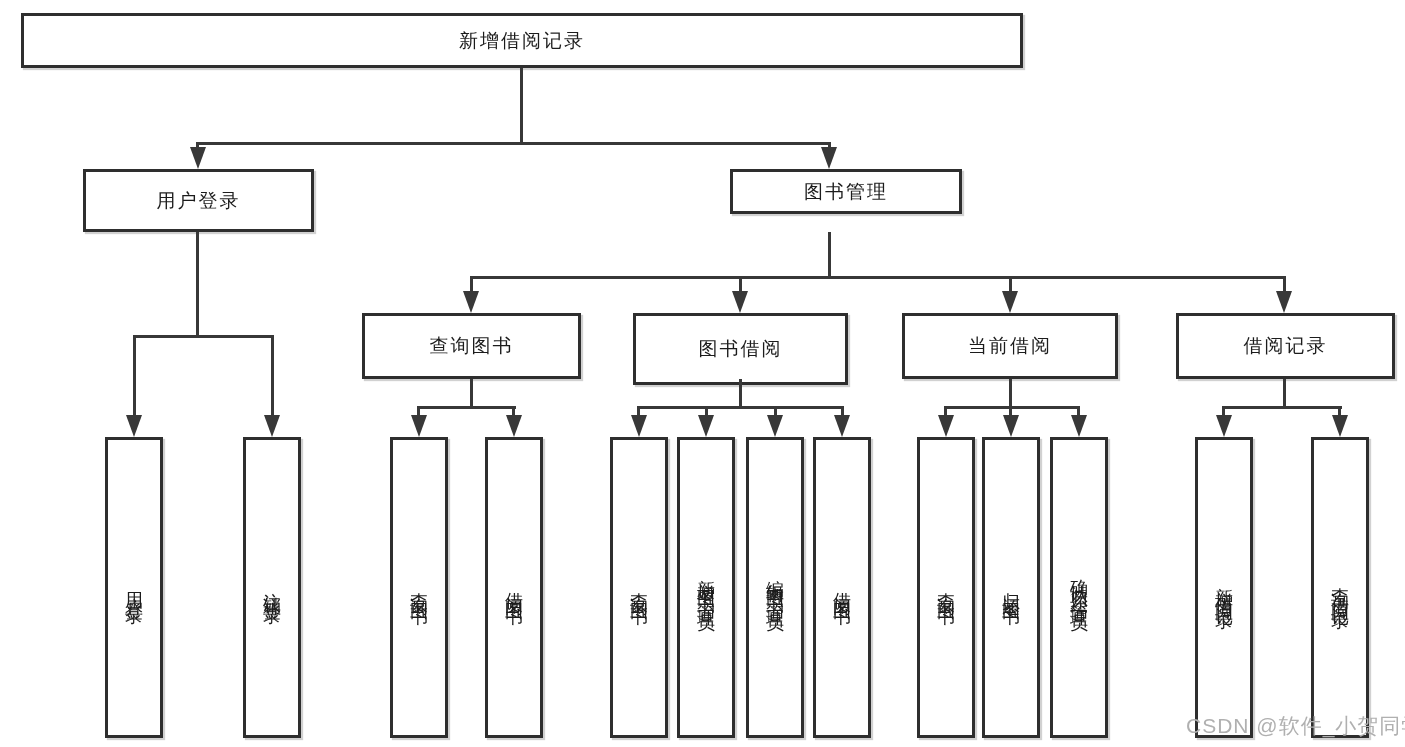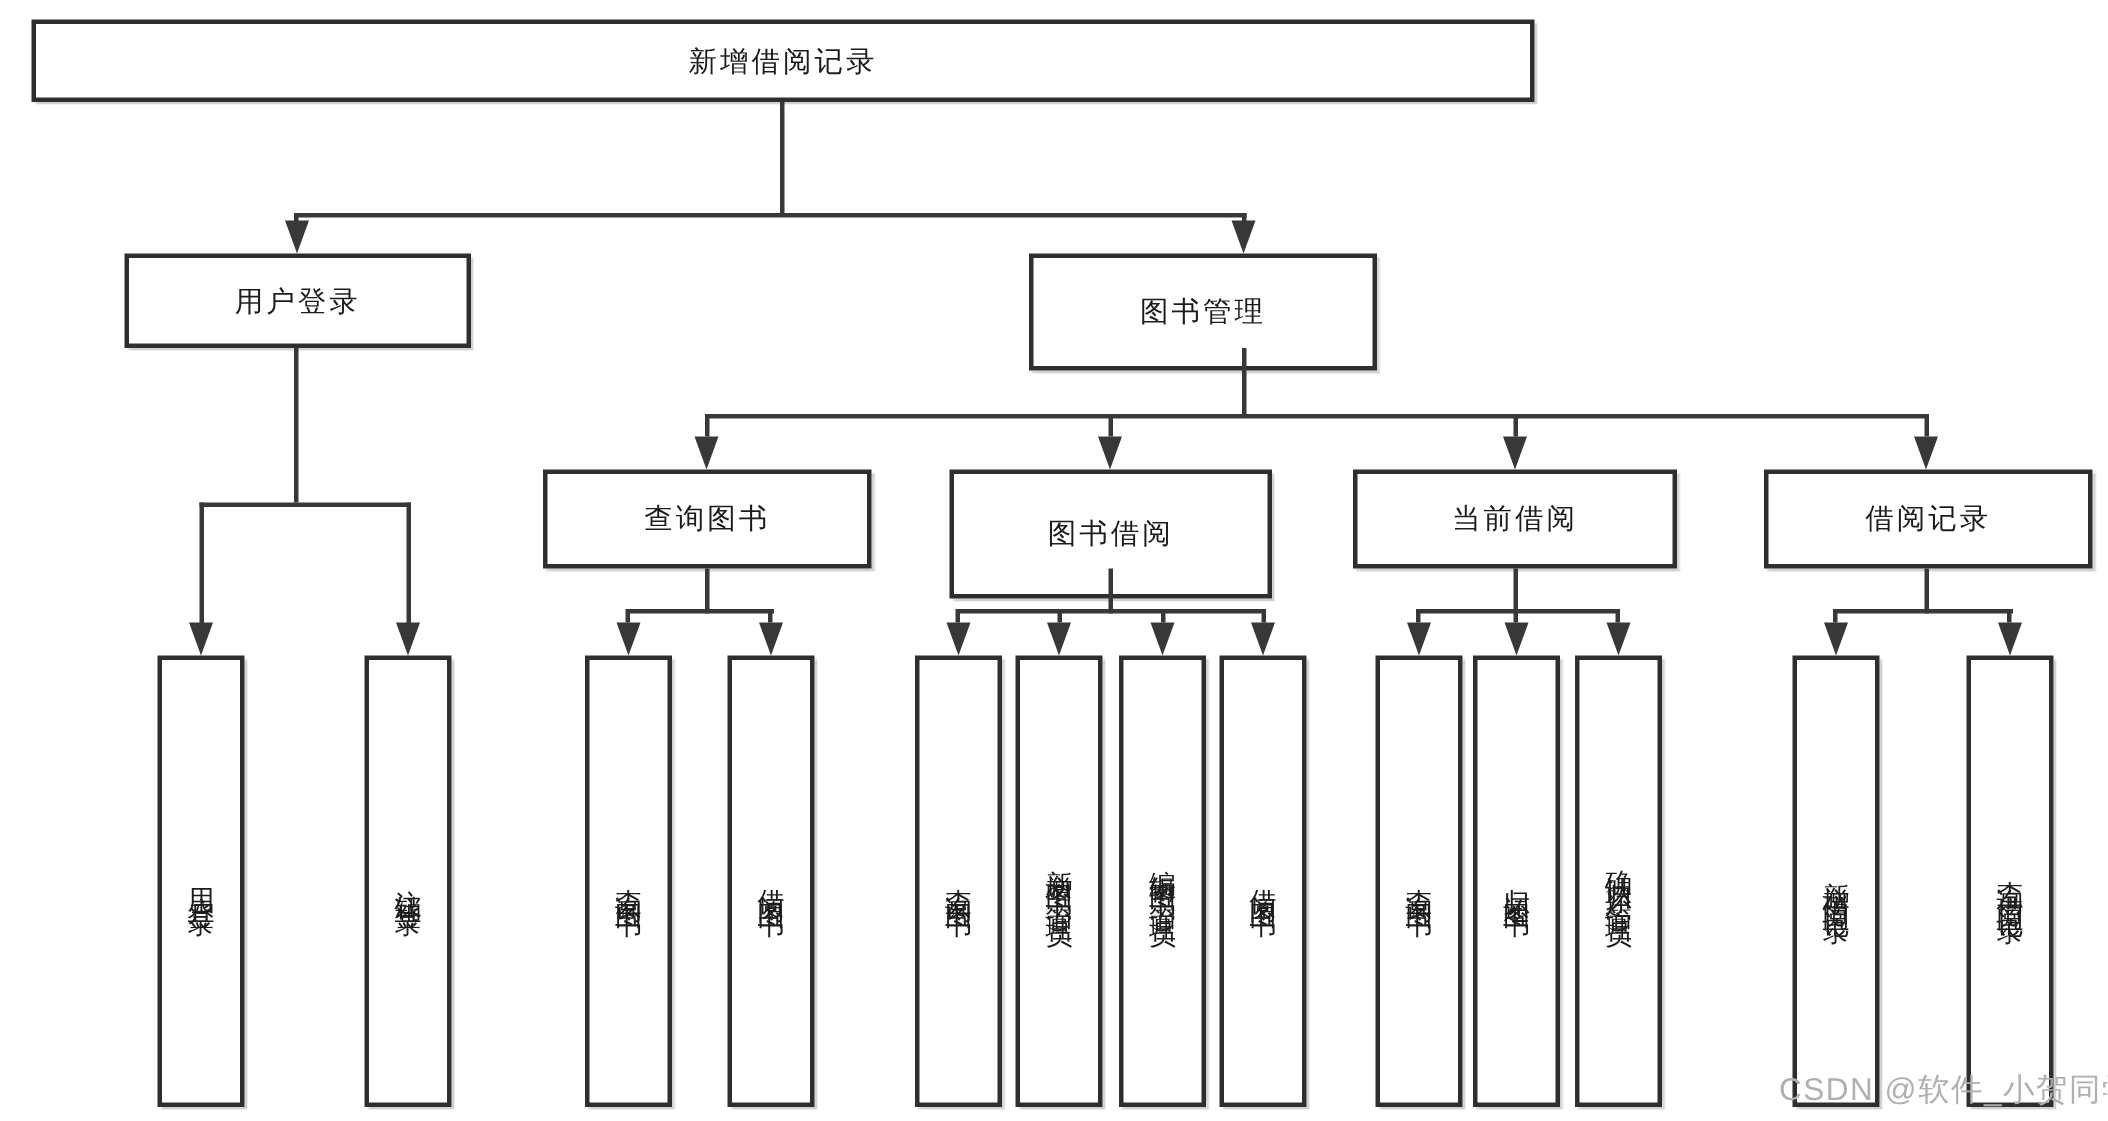--- a/index.html
+++ b/index.html
@@ -36,24 +36,24 @@
   }
 </style>
 </head>
 <body>
 
 <div class="canvas">
 
   <div class="box" style="left:21px;top:13px;width:1002px;height:55px">新增借阅记录</div>
 
   <div class="box" style="left:83px;top:169px;width:231px;height:63px">用户登录</div>
-  <div class="box" style="left:686px;top:169px;width:232px;height:78px">图书管理</div>
+  <div class="box" style="left:730px;top:169px;width:232px;height:45px">图书管理</div>
 
   <div class="box" style="left:362px;top:313px;width:219px;height:66px">查询图书</div>
-  <div class="box" style="left:633px;top:313px;width:215px;height:86px">图书借阅</div>
+  <div class="box" style="left:633px;top:313px;width:215px;height:72px">图书借阅</div>
   <div class="box" style="left:902px;top:313px;width:216px;height:66px">当前借阅</div>
   <div class="box" style="left:1176px;top:313px;width:219px;height:66px">借阅记录</div>
 
   <div class="leaf" style="left:105px">
     <span>用户登录</span>
     </div>
   <div class="leaf" style="left:243px">
     <span>注销登录</span>
     </div>
 

